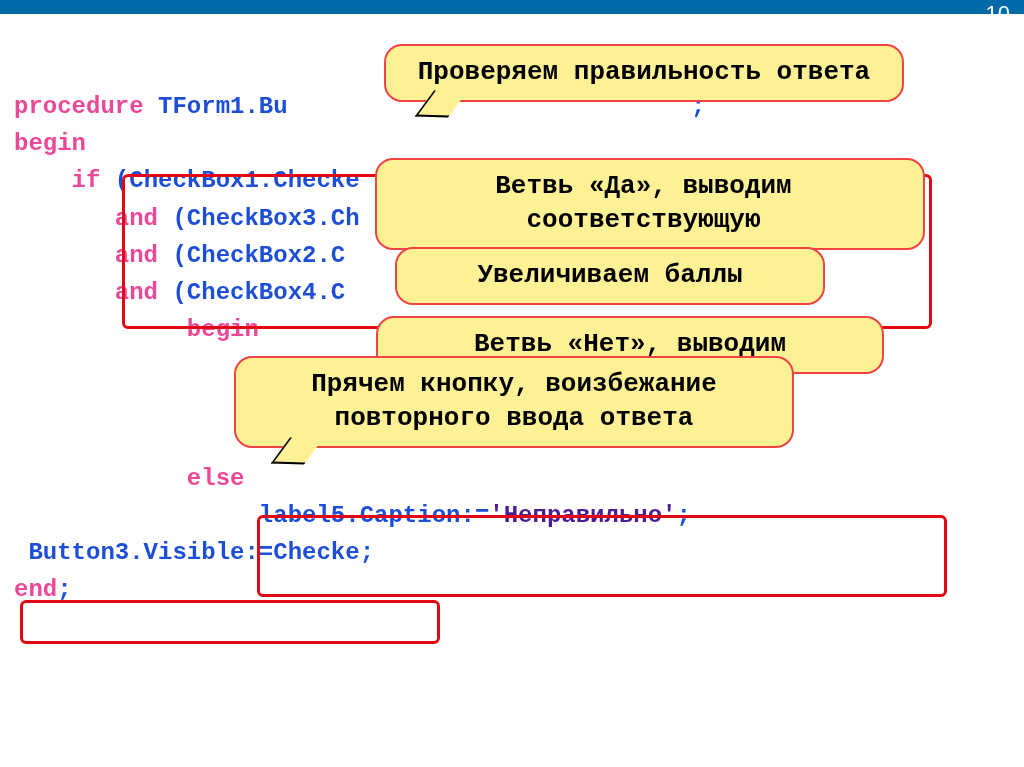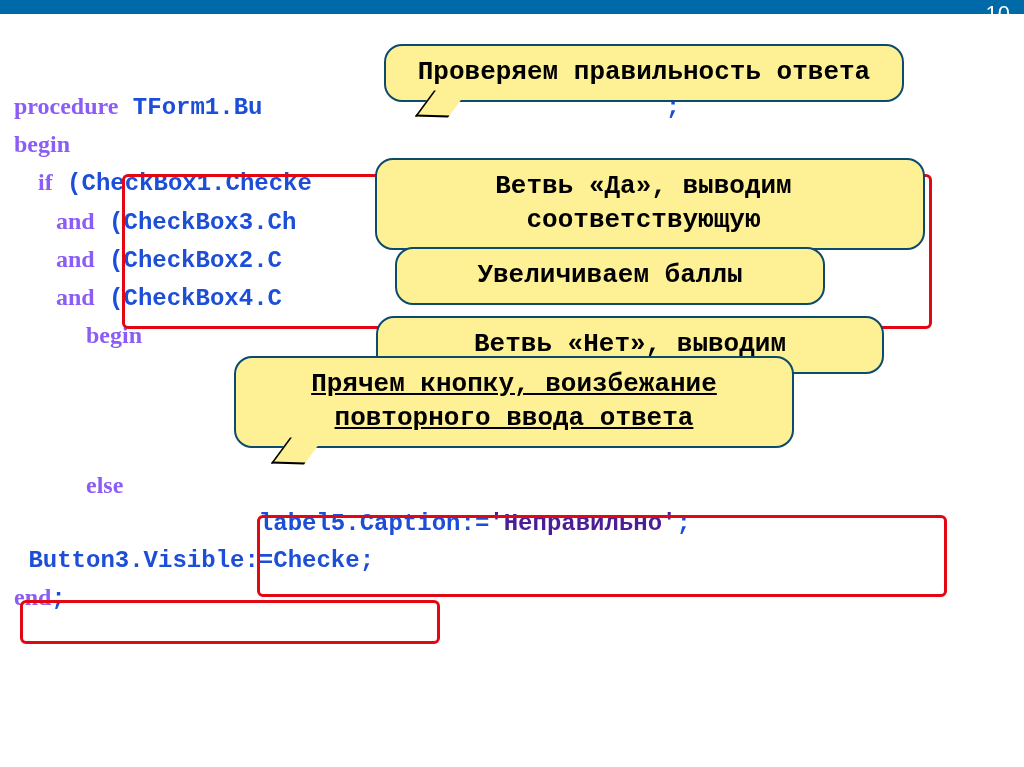--- a/index.html
+++ b/index.html
@@ -26,37 +26,37 @@
   .code-area {
     position: absolute;
     top: 88px;
     left: 14px;
     right: 14px;
     font-size: 24px;
     line-height: 1.55;
     font-weight: bold;
     white-space: pre;
   }
-  .kw { color: #8b5cf6; font-family: Liberation Serif, serif; }
+  .kw { color: #ec4899; }
   .txt { color: #1d4ed8; }
   .str { color: #4c1d95; }
   .box-red {
     position: absolute;
     border: 3px solid #e30613;
     border-radius: 6px;
     pointer-events: none;
   }
   #box-if { top: 174px; left: 122px; width: 810px; height: 155px; }
   #box-else { top: 515px; left: 257px; width: 690px; height: 82px; }
   #box-btn { top: 600px; left: 20px; width: 420px; height: 44px; }
 
   .callout {
     position: absolute;
     background: #fef195;
-    border: 2px solid #0c4a6e;
+    border: 2px solid #ef4444;
     border-radius: 18px;
     font-family: "Courier New", monospace;
     font-size: 26px;
     font-weight: bold;
     color: #000;
     padding: 10px 22px;
     text-align: center;
     line-height: 1.3;
   }
   .callout .tail {
@@ -68,21 +68,21 @@
     border-bottom: 2px solid #000;
     transform: skewX(-35deg) rotate(2deg);
     bottom: -18px;
     left: 40px;
   }
   #co1 { top: 44px; left: 384px; width: 520px; }
   #co1 .tail { left: 38px; bottom: -17px; }
   #co2 { top: 158px; left: 375px; width: 550px; padding-left: 9px; }
   #co3 { top: 247px; left: 395px; width: 430px; }
   #co4 { top: 316px; left: 376px; width: 508px; }
-  #co5 { top: 356px; left: 234px; width: 560px; text-decoration: underline; }
+  #co5 { top: 356px; left: 234px; width: 560px; }
   #co5 .tail { left: 44px; bottom: -18px; }
 </style>
 </head>
 <body>
 
 <div class="topbar">
   <span>10</span>
 </div>
 
 <div class="code-area"><span class="kw">procedure</span><span class="txt"> TForm1.Bu                            ;</span>

